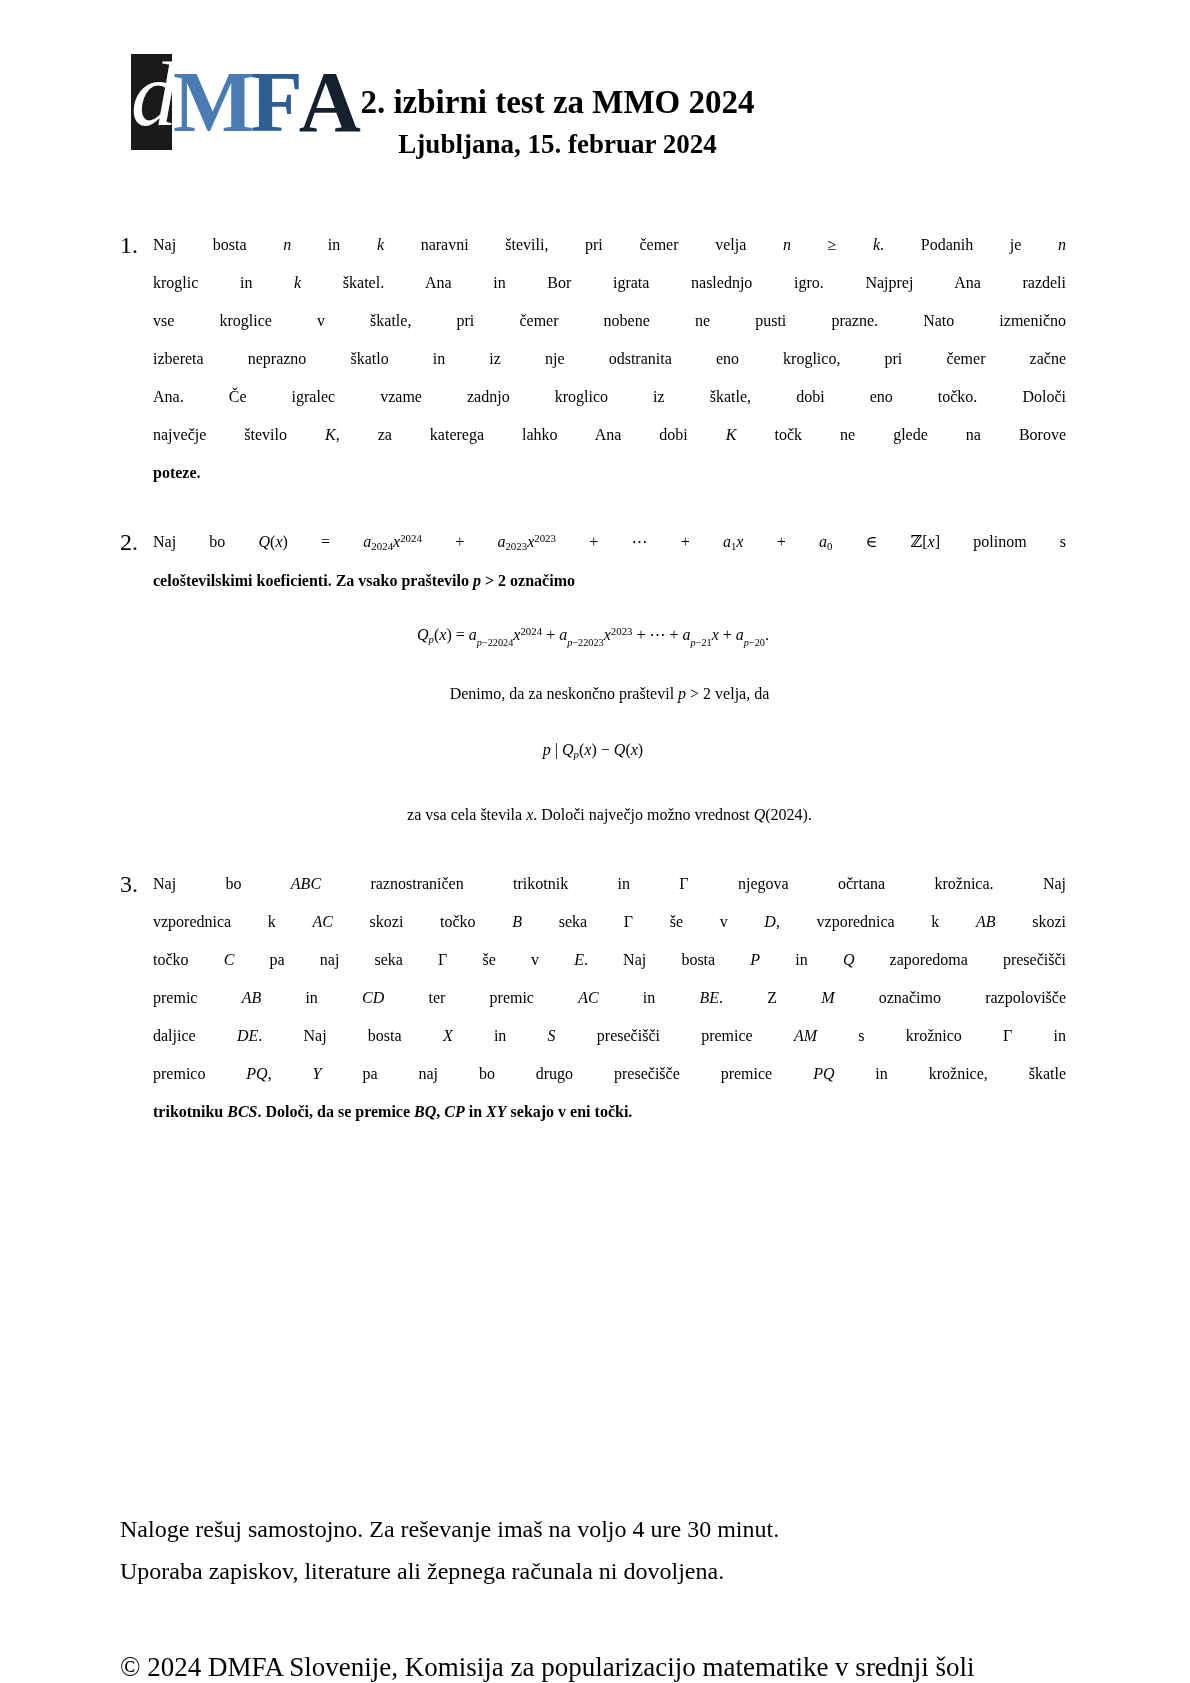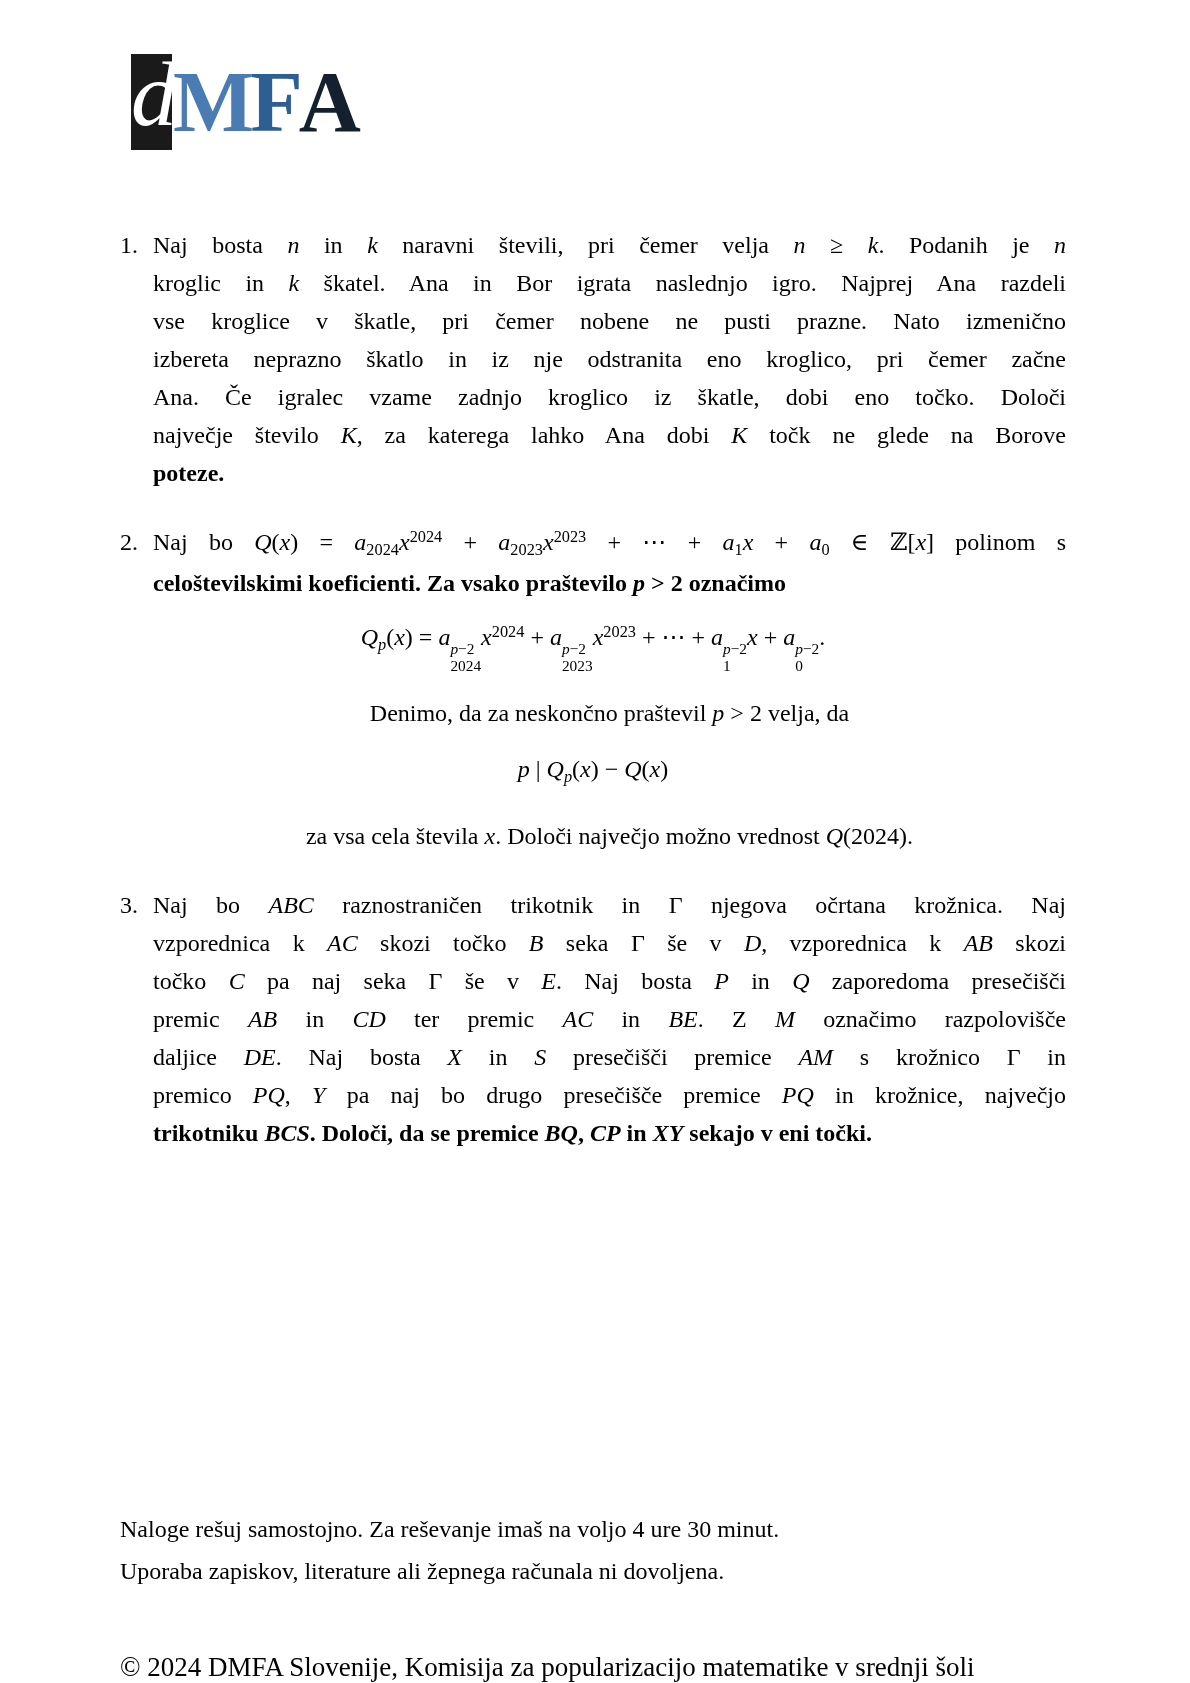--- a/index.html
+++ b/index.html
@@ -22,51 +22,55 @@
 
   
   .header-text { position:absolute; left:285px; top:84px; width:545px; text-align:center; }
   .title { font-size:33px; font-weight:bold; white-space:nowrap; }
   .subtitle { font-size:27px; font-weight:bold; margin-top:8px; white-space:nowrap; }
 
   
   .problems { position:absolute; left:120px; top:226px; width:946px; }
   .problem { display:flex; margin-bottom:31px; }
   .pnum { flex:none; width:33px; font-size:24px; line-height:38px; }
-  .pbody { flex:1; font-size:24px; line-height:38px; }
+  .pbody { flex:1; font-size:16px; line-height:38px; }
   .tline { text-align:justify; text-align-last:justify; }
   .tline.last { text-align:justify; text-align-last:auto;font-weight:bold; }
   .sline { text-align:center; }
   .display { text-align:center; margin:16px 0 20px -33px; }
   .display.d2 { margin:18px 0 26px -33px; }
 
   
   .i { font-style:italic; }
   .sup { font-size:0.68em; position:relative; top:-0.5em; letter-spacing:0; }
   .sub { font-size:0.68em; position:relative; top:0.28em; }
-  .ss { display:inline-flex; flex-direction:column; align-items:flex-start;
+  .ss { display:inline-flex; flex-direction:row; align-items:flex-start;
         font-size:0.64em; line-height:1.12; vertical-align:-0.58em;margin-top:13px; }
   .ss .up, .ss .dn { display:block; }
 
   
   .footer-notes { position:absolute; left:120px; top:1508px; font-size:24px; line-height:42px; }
   .copyright { position:absolute; left:120px; top:1652px; font-size:27px; }
 </style>
 </head>
 <body>
 
 <div class="page">
 
   <div class="logo">
     <div class="logo-box">
       <span class="logo-d">d</span>
     </div>
     <div class="logo-letters"><span style="color: rgb(74, 124, 179);">M</span><span style="color: rgb(45, 95, 149);">F</span><span style="color: rgb(21, 32, 46);">A</span></div>
   </div>
 
+  <div class="header-text">
+    <div class="title">2. izbirni test za MMO 2024</div>
+    <div class="subtitle">Ljubljana, 15. februar 2024</div>
+  </div>
 
   <div class="problems">
       <div class="problem">
         <div class="pnum">1.</div>
         <div class="pbody">
           <div class="tline"><span>Naj bosta </span><span class="i">n</span><span> in </span><span class="i">k</span><span> naravni števili, pri čemer velja </span><span class="i">n</span><span> ≥ </span><span class="i">k</span><span>.  Podanih je </span><span class="i">n</span></div>
           <div class="tline"><span>kroglic in </span><span class="i">k</span><span> škatel. Ana in Bor igrata naslednjo igro. Najprej Ana razdeli</span></div>
           <div class="tline"><span>vse kroglice v škatle, pri čemer nobene ne pusti prazne. Nato izmenično</span></div>
           <div class="tline"><span>izbereta neprazno škatlo in iz nje odstranita eno kroglico, pri čemer začne</span></div>
           <div class="tline"><span>Ana.  Če igralec vzame zadnjo kroglico iz škatle, dobi eno točko.  Določi</span></div>
@@ -98,21 +102,21 @@
         </div>
       </div>
       <div class="problem">
         <div class="pnum">3.</div>
         <div class="pbody">
           <div class="tline"><span>Naj bo </span><span class="i">ABC</span><span> raznostraničen trikotnik in Γ njegova očrtana krožnica.  Naj</span></div>
           <div class="tline"><span>vzporednica k </span><span class="i">AC</span><span> skozi točko </span><span class="i">B</span><span> seka Γ še v </span><span class="i">D</span><span>, vzporednica k </span><span class="i">AB</span><span> skozi</span></div>
           <div class="tline"><span>točko </span><span class="i">C</span><span> pa naj seka Γ še v </span><span class="i">E</span><span>.  Naj bosta </span><span class="i">P</span><span> in </span><span class="i">Q</span><span> zaporedoma presečišči</span></div>
           <div class="tline"><span>premic </span><span class="i">AB</span><span> in </span><span class="i">CD</span><span> ter premic </span><span class="i">AC</span><span> in </span><span class="i">BE</span><span>.  Z </span><span class="i">M</span><span> označimo razpolovišče</span></div>
           <div class="tline"><span>daljice </span><span class="i">DE</span><span>.  Naj bosta </span><span class="i">X</span><span> in </span><span class="i">S</span><span> presečišči premice </span><span class="i">AM</span><span> s krožnico Γ in</span></div>
-          <div class="tline"><span>premico </span><span class="i">PQ</span><span>, </span><span class="i">Y</span><span> pa naj bo drugo presečišče premice </span><span class="i">PQ</span><span> in krožnice, največjo</span></div>
+          <div class="tline"><span>premico </span><span class="i">PQ</span><span>, </span><span class="i">Y</span><span> pa naj bo drugo presečišče premice </span><span class="i">PQ</span><span> in krožnice, škatle</span></div>
           <div class="tline last"><span>trikotniku </span><span class="i">BCS</span><span>. Določi, da se premice </span><span class="i">BQ</span><span>, </span><span class="i">CP</span><span> in </span><span class="i">XY</span><span> sekajo v eni točki.</span></div>
         </div>
       </div>
     </div>
 
   <div class="footer-notes">
     <div>Naloge rešuj samostojno. Za reševanje imaš na voljo 4 ure 30 minut.</div>
     <div>Uporaba zapiskov, literature ali žepnega računala ni dovoljena.</div>
   </div>
 

